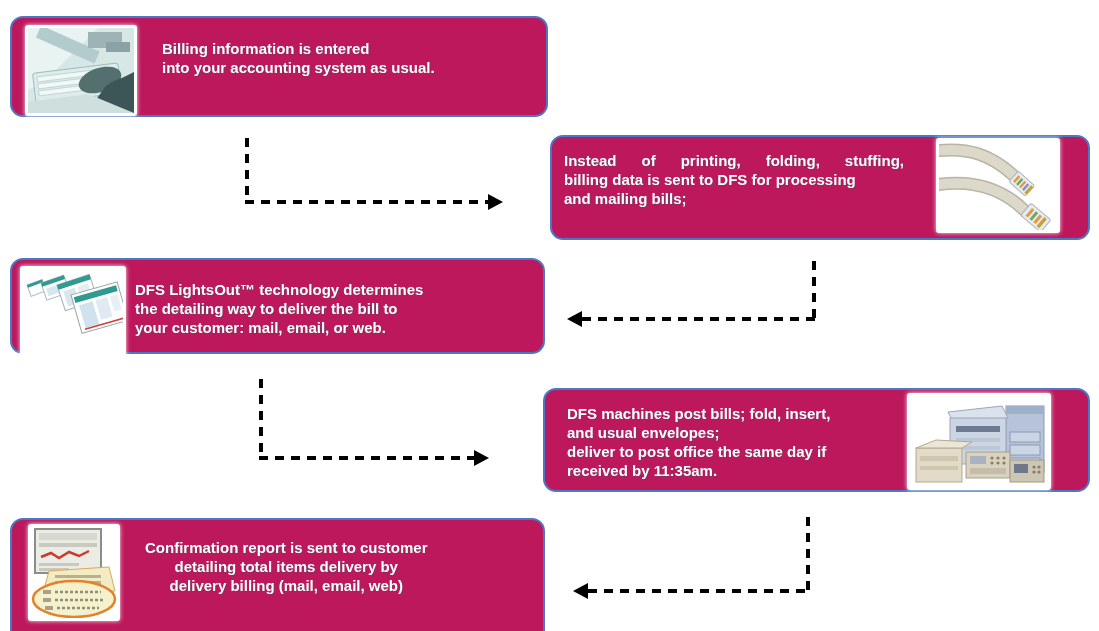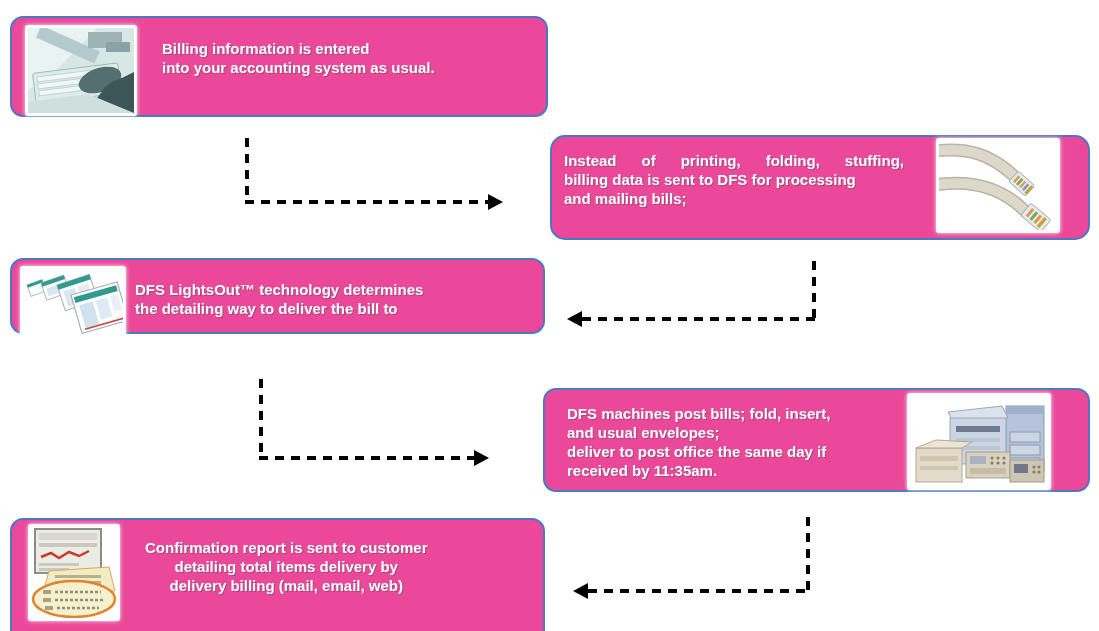--- a/index.html
+++ b/index.html
@@ -5,21 +5,21 @@
   html,body{margin:0;padding:0;background:#ffffff;}
   #stage{
     position:relative;
     width:1099px;height:631px;
     background:#ffffff;
     font-family:"Liberation Sans","DejaVu Sans",sans-serif;
     overflow:hidden;
   }
   .flow-box{
     position:absolute;
-    background:#ec4899;
+    background:#be185d;
     border:2px solid #4a78c4;
     border-radius:13px;
     box-sizing:border-box;
   }
   .photo{
     position:absolute;
     background:#ffffff;
     border-radius:3px;
     padding:3px;
     box-shadow:0 0 4px rgba(255,255,255,0.9);
@@ -91,21 +91,21 @@
     <div class="step-text" style="left:150px;top:21px;">
       <span class="line">Billing information is entered</span>
       <span class="line">into your accounting system as usual.</span>
     </div>
   </div>
 
   <div class="dash-v" style="left:245px;top:138px;height:64px;"></div>
   <div class="dash-h" style="left:245px;top:200px;width:243px;"></div>
   <div class="head-right" style="left:488px;top:194px;"></div>
 
-  <div class="flow-box" style="left:550px;top:135px;width:540px;height:105px;border-radius:15px;">
+  <div class="flow-box" style="left:550px;top:135px;width:540px;height:105px;">
     <div class="photo" style="left:384px;top:1px;width:118px;height:89px;">
       <svg width="118" height="89" viewBox="0 0 118 89">
         <rect x="0" y="0" width="118" height="89" fill="#ffffff"></rect>
         <path d="M -4 10 C 30 6, 52 14, 74 34" stroke="#b9b4a4" stroke-width="13" fill="none" stroke-linecap="round"></path>
         <path d="M -4 10 C 30 6, 52 14, 74 34" stroke="#dcd8ca" stroke-width="10" fill="none" stroke-linecap="round"></path>
         <g transform="rotate(42 82 42)">
           <rect x="72" y="35" width="22" height="14" rx="2" fill="#e7ecee" stroke="#a8b2b8" opacity="0.95"></rect>
           <rect x="75" y="38" width="2.5" height="8" fill="#e09a40"></rect>
           <rect x="79" y="38" width="2.5" height="8" fill="#6aa868"></rect>
           <rect x="83" y="38" width="2.5" height="8" fill="#e09a40"></rect>
@@ -127,21 +127,21 @@
       <span class="line justify" style="width:340px;">Instead of printing, folding, stuffing,</span>
       <span class="line">billing data is sent to DFS for processing</span>
       <span class="line">and mailing bills;</span>
     </div>
   </div>
 
   <div class="dash-v" style="left:812px;top:261px;height:58px;"></div>
   <div class="dash-h" style="left:582px;top:317px;width:234px;"></div>
   <div class="head-left" style="left:567px;top:311px;"></div>
 
-  <div class="flow-box" style="left:10px;top:258px;width:535px;height:76px;">
+  <div class="flow-box" style="left:10px;top:258px;width:535px;height:96px;">
     <div class="photo" style="left:8px;top:6px;width:100px;height:90px;">
       <svg width="100" height="90" viewBox="0 0 100 90">
         <rect x="0" y="0" width="100" height="90" fill="#ffffff"></rect>
         <g transform="translate(4,16) rotate(-20)">
           <rect width="16" height="12" fill="#ffffff" stroke="#aeb8b8"></rect>
           <rect width="16" height="3" fill="#2e9a90"></rect>
         </g>
         <g transform="translate(18,14) rotate(-19)">
           <rect width="24" height="18" fill="#ffffff" stroke="#aeb8b8"></rect>
           <rect width="24" height="4" fill="#2e9a90"></rect>
@@ -159,20 +159,21 @@
           <rect x="5" y="12" width="14" height="24" fill="#cfe2ee"></rect>
           <rect x="22" y="12" width="12" height="20" fill="#dfeaf2"></rect>
           <rect x="37" y="12" width="8" height="16" fill="#e8f0f5"></rect>
           <rect x="4" y="36" width="40" height="1.6" fill="#cc4444"></rect>
         </g>
       </svg>
     </div>
     <div class="step-text" style="left:123px;top:20px;">
       <span class="line">DFS LightsOut™ technology determines</span>
       <span class="line">the detailing way to deliver the bill to</span>
+      <span class="line">your customer: mail, email, or web.</span>
     </div>
   </div>
 
   <div class="dash-v" style="left:259px;top:379px;height:79px;"></div>
   <div class="dash-h" style="left:259px;top:456px;width:215px;"></div>
   <div class="head-right" style="left:474px;top:450px;"></div>
 
   <div class="flow-box" style="left:543px;top:388px;width:547px;height:104px;">
     <div class="photo" style="left:362px;top:3px;width:138px;height:91px;">
       <svg width="138" height="91" viewBox="0 0 138 91">

